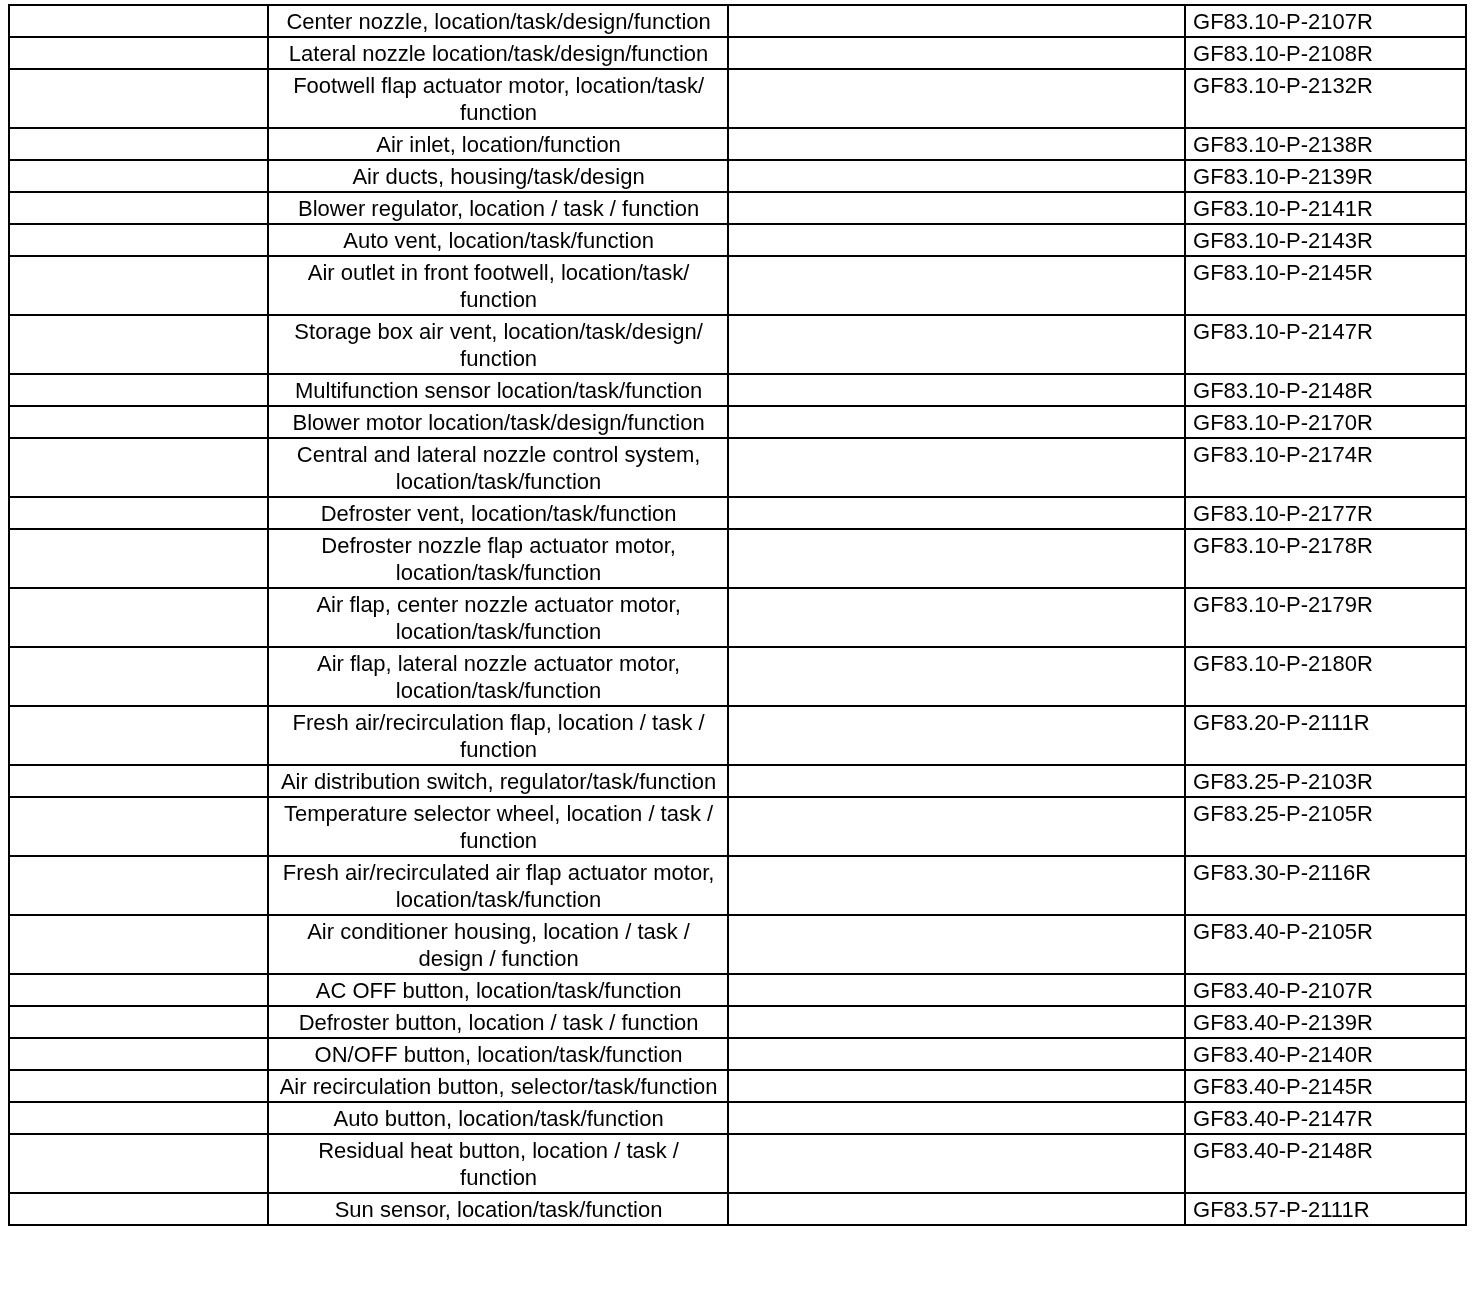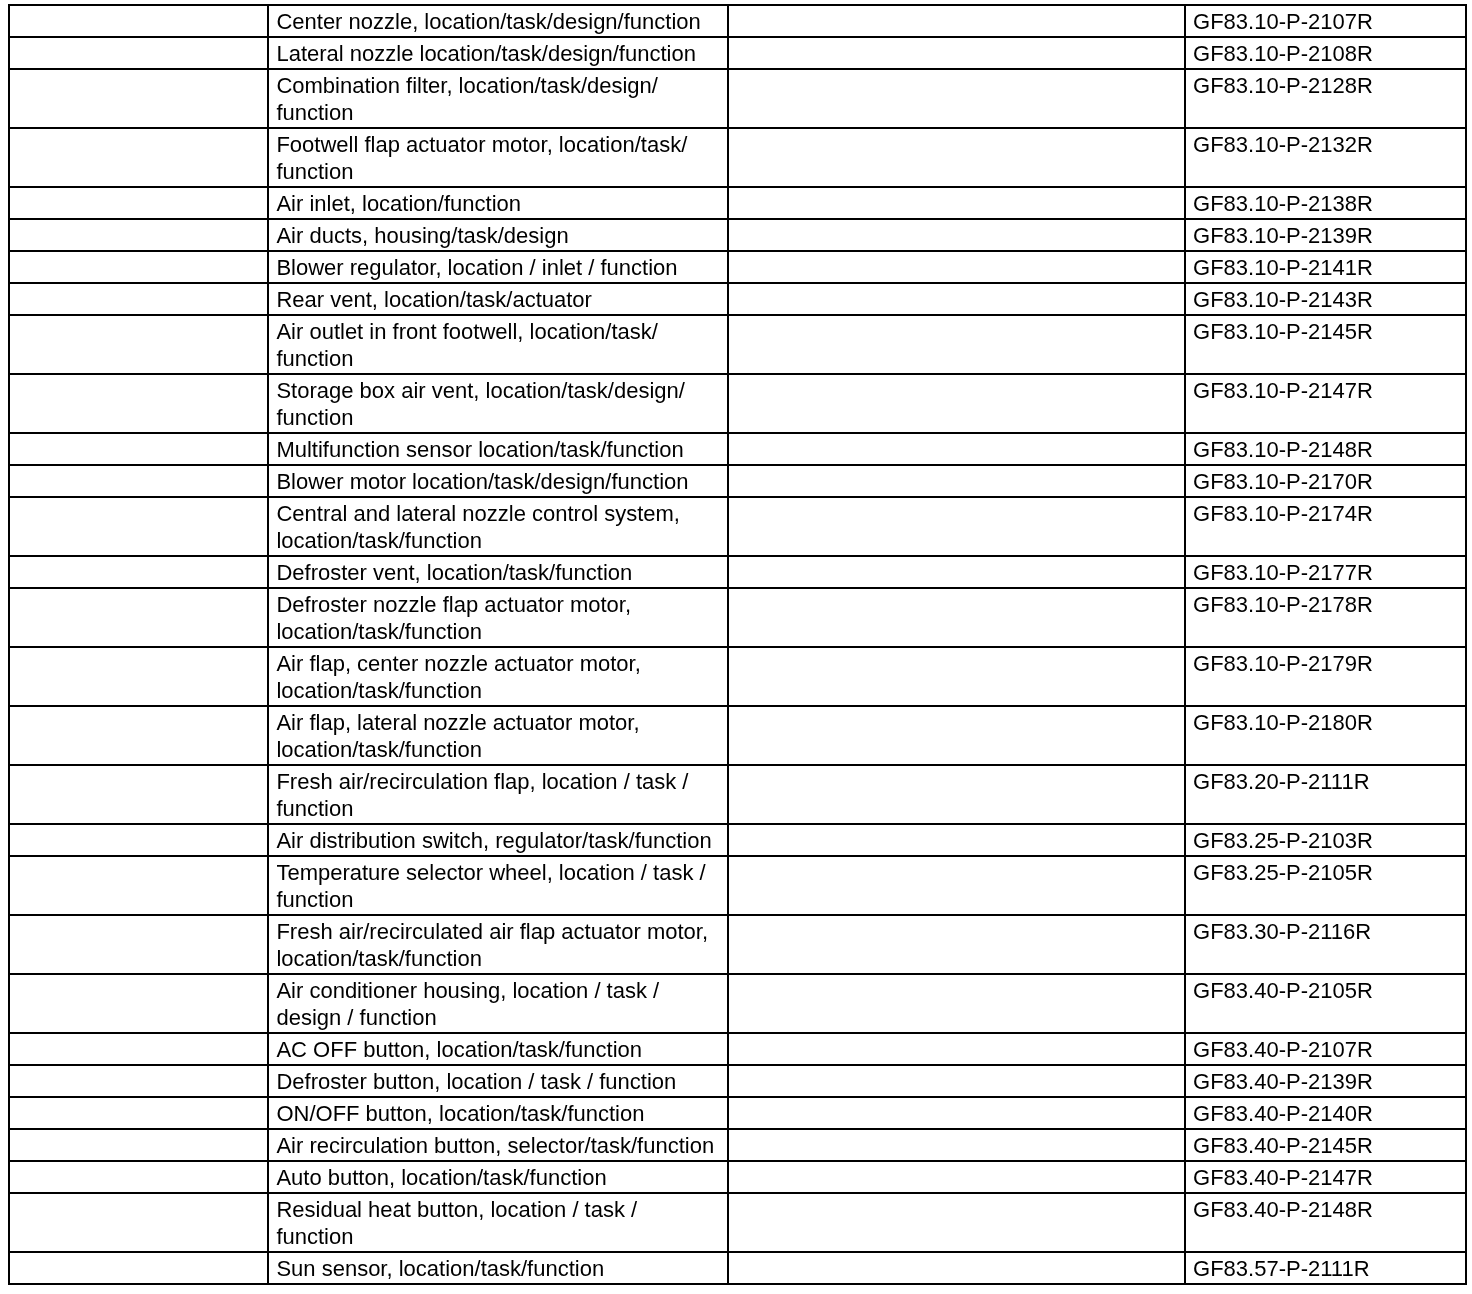--- a/index.html
+++ b/index.html
@@ -27,21 +27,21 @@
     border: 2px solid #000000;
     vertical-align: top;
     font-size: 22px;
     line-height: 27px;
     color: #000000;
     padding: 2px 6px 1px 7px;
     white-space: pre-line;
     overflow: hidden;
   }
   td.ref-cell    { width: 253px; }
-  td.desc-cell   { width: 448px; }
+  td.desc-cell   { width: 448px; text-align: center; }
   td.middle-cell { width: 446px; }
   td.code-cell   { width: 274px; padding-left: 5px; }
 </style>
 </head>
 <body>
 
 <div id="page">
   <table class="manual-index">
     <colgroup>
       <col style="width:253px">
@@ -57,53 +57,46 @@
     <td class="code-cell"><span>GF83.10-P-2107R</span></td>
   </tr>
         <tr>
     <td class="ref-cell"></td>
     <td class="desc-cell"><span>Lateral nozzle location/task/design/function</span></td>
     <td class="middle-cell"></td>
     <td class="code-cell"><span>GF83.10-P-2108R</span></td>
   </tr>
         <tr>
     <td class="ref-cell"></td>
-    <td class="desc-cell"><span>Combination filter, location/task/design/
-function</span></td>
-    <td class="middle-cell"></td>
-    <td class="code-cell"><span>GF83.10-P-2128R</span></td>
-  </tr>
-        <tr>
-    <td class="ref-cell"></td>
     <td class="desc-cell"><span>Footwell flap actuator motor, location/task/
 function</span></td>
     <td class="middle-cell"></td>
     <td class="code-cell"><span>GF83.10-P-2132R</span></td>
   </tr>
         <tr>
     <td class="ref-cell"></td>
     <td class="desc-cell"><span>Air inlet, location/function</span></td>
     <td class="middle-cell"></td>
     <td class="code-cell"><span>GF83.10-P-2138R</span></td>
   </tr>
         <tr>
     <td class="ref-cell"></td>
     <td class="desc-cell"><span>Air ducts, housing/task/design</span></td>
     <td class="middle-cell"></td>
     <td class="code-cell"><span>GF83.10-P-2139R</span></td>
   </tr>
         <tr>
     <td class="ref-cell"></td>
-    <td class="desc-cell"><span>Blower regulator, location / inlet / function</span></td>
+    <td class="desc-cell"><span>Blower regulator, location / task / function</span></td>
     <td class="middle-cell"></td>
     <td class="code-cell"><span>GF83.10-P-2141R</span></td>
   </tr>
         <tr>
     <td class="ref-cell"></td>
-    <td class="desc-cell"><span>Rear vent, location/task/actuator</span></td>
+    <td class="desc-cell"><span>Auto vent, location/task/function</span></td>
     <td class="middle-cell"></td>
     <td class="code-cell"><span>GF83.10-P-2143R</span></td>
   </tr>
         <tr>
     <td class="ref-cell"></td>
     <td class="desc-cell"><span>Air outlet in front footwell, location/task/
 function</span></td>
     <td class="middle-cell"></td>
     <td class="code-cell"><span>GF83.10-P-2145R</span></td>
   </tr>

